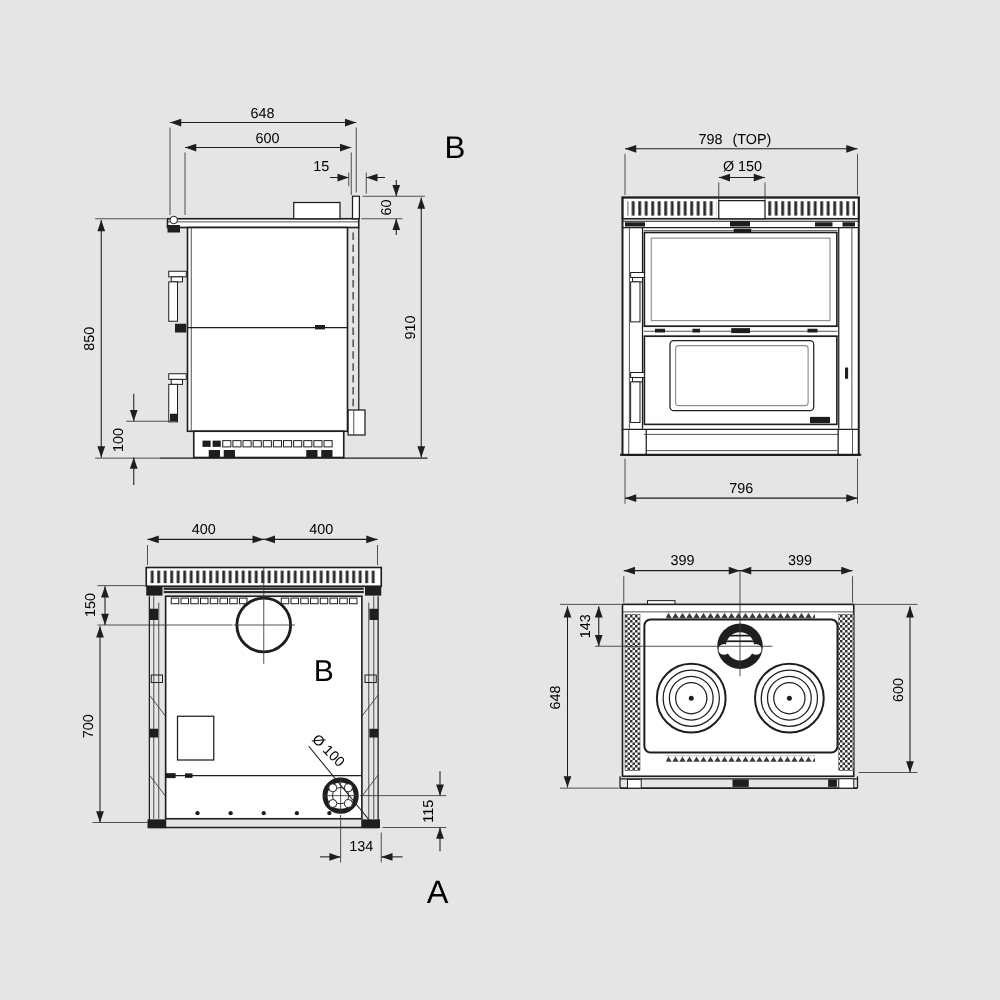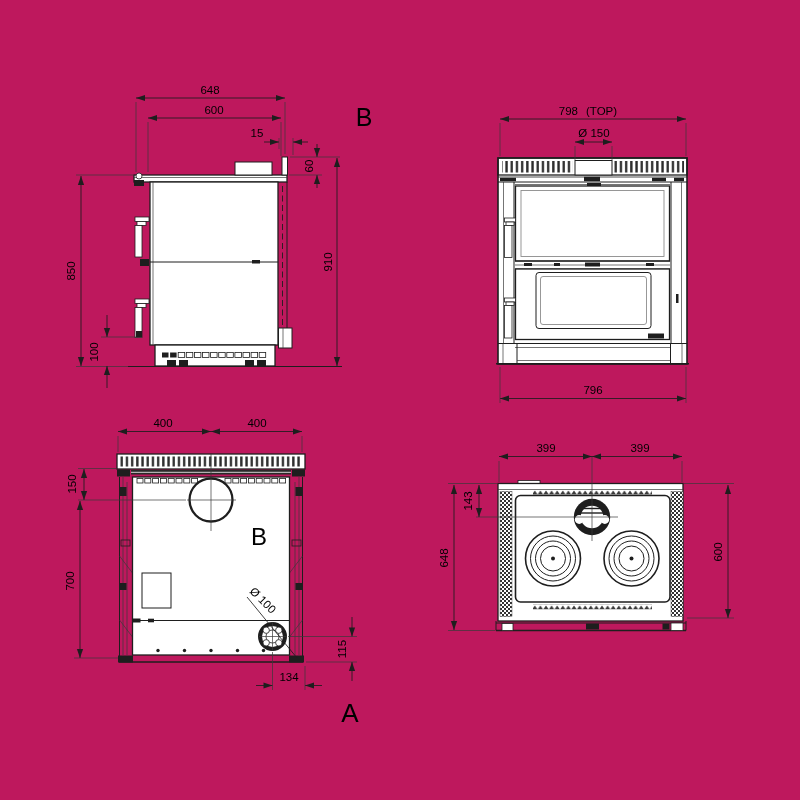--- a/index.html
+++ b/index.html
@@ -1,16 +1,16 @@
 <!DOCTYPE html>
 <html><head>
 <meta charset="utf-8">
 <style>
   html,body{margin:0;padding:0;background:#fff;}
-  #canvas{position:relative;width:800px;height:800px;background:#be185d;overflow:hidden;}
+  #canvas{position:relative;width:800px;height:800px;background:#e5e5e5;overflow:hidden;}
   svg{display:block;}
   .s1{stroke:#1e1e1e;stroke-width:1;fill:none;}
   .s08{stroke:#1e1e1e;stroke-width:0.8;fill:none;}
   .s13{stroke:#1e1e1e;stroke-width:1.3;fill:none;}
   .s16{stroke:#1e1e1e;stroke-width:1.6;fill:none;}
   .thin{stroke:#3a3a3a;stroke-width:0.7;fill:none;}
   .gray{stroke:#8c8c8c;stroke-width:0.9;fill:none;}
   .dim{stroke:#1e1e1e;stroke-width:0.85;fill:none;}
   .dash{stroke:#1e1e1e;stroke-width:0.9;fill:none;stroke-dasharray:6 3.5;}
   .fillD{fill:#1e1e1e;stroke:none;}

